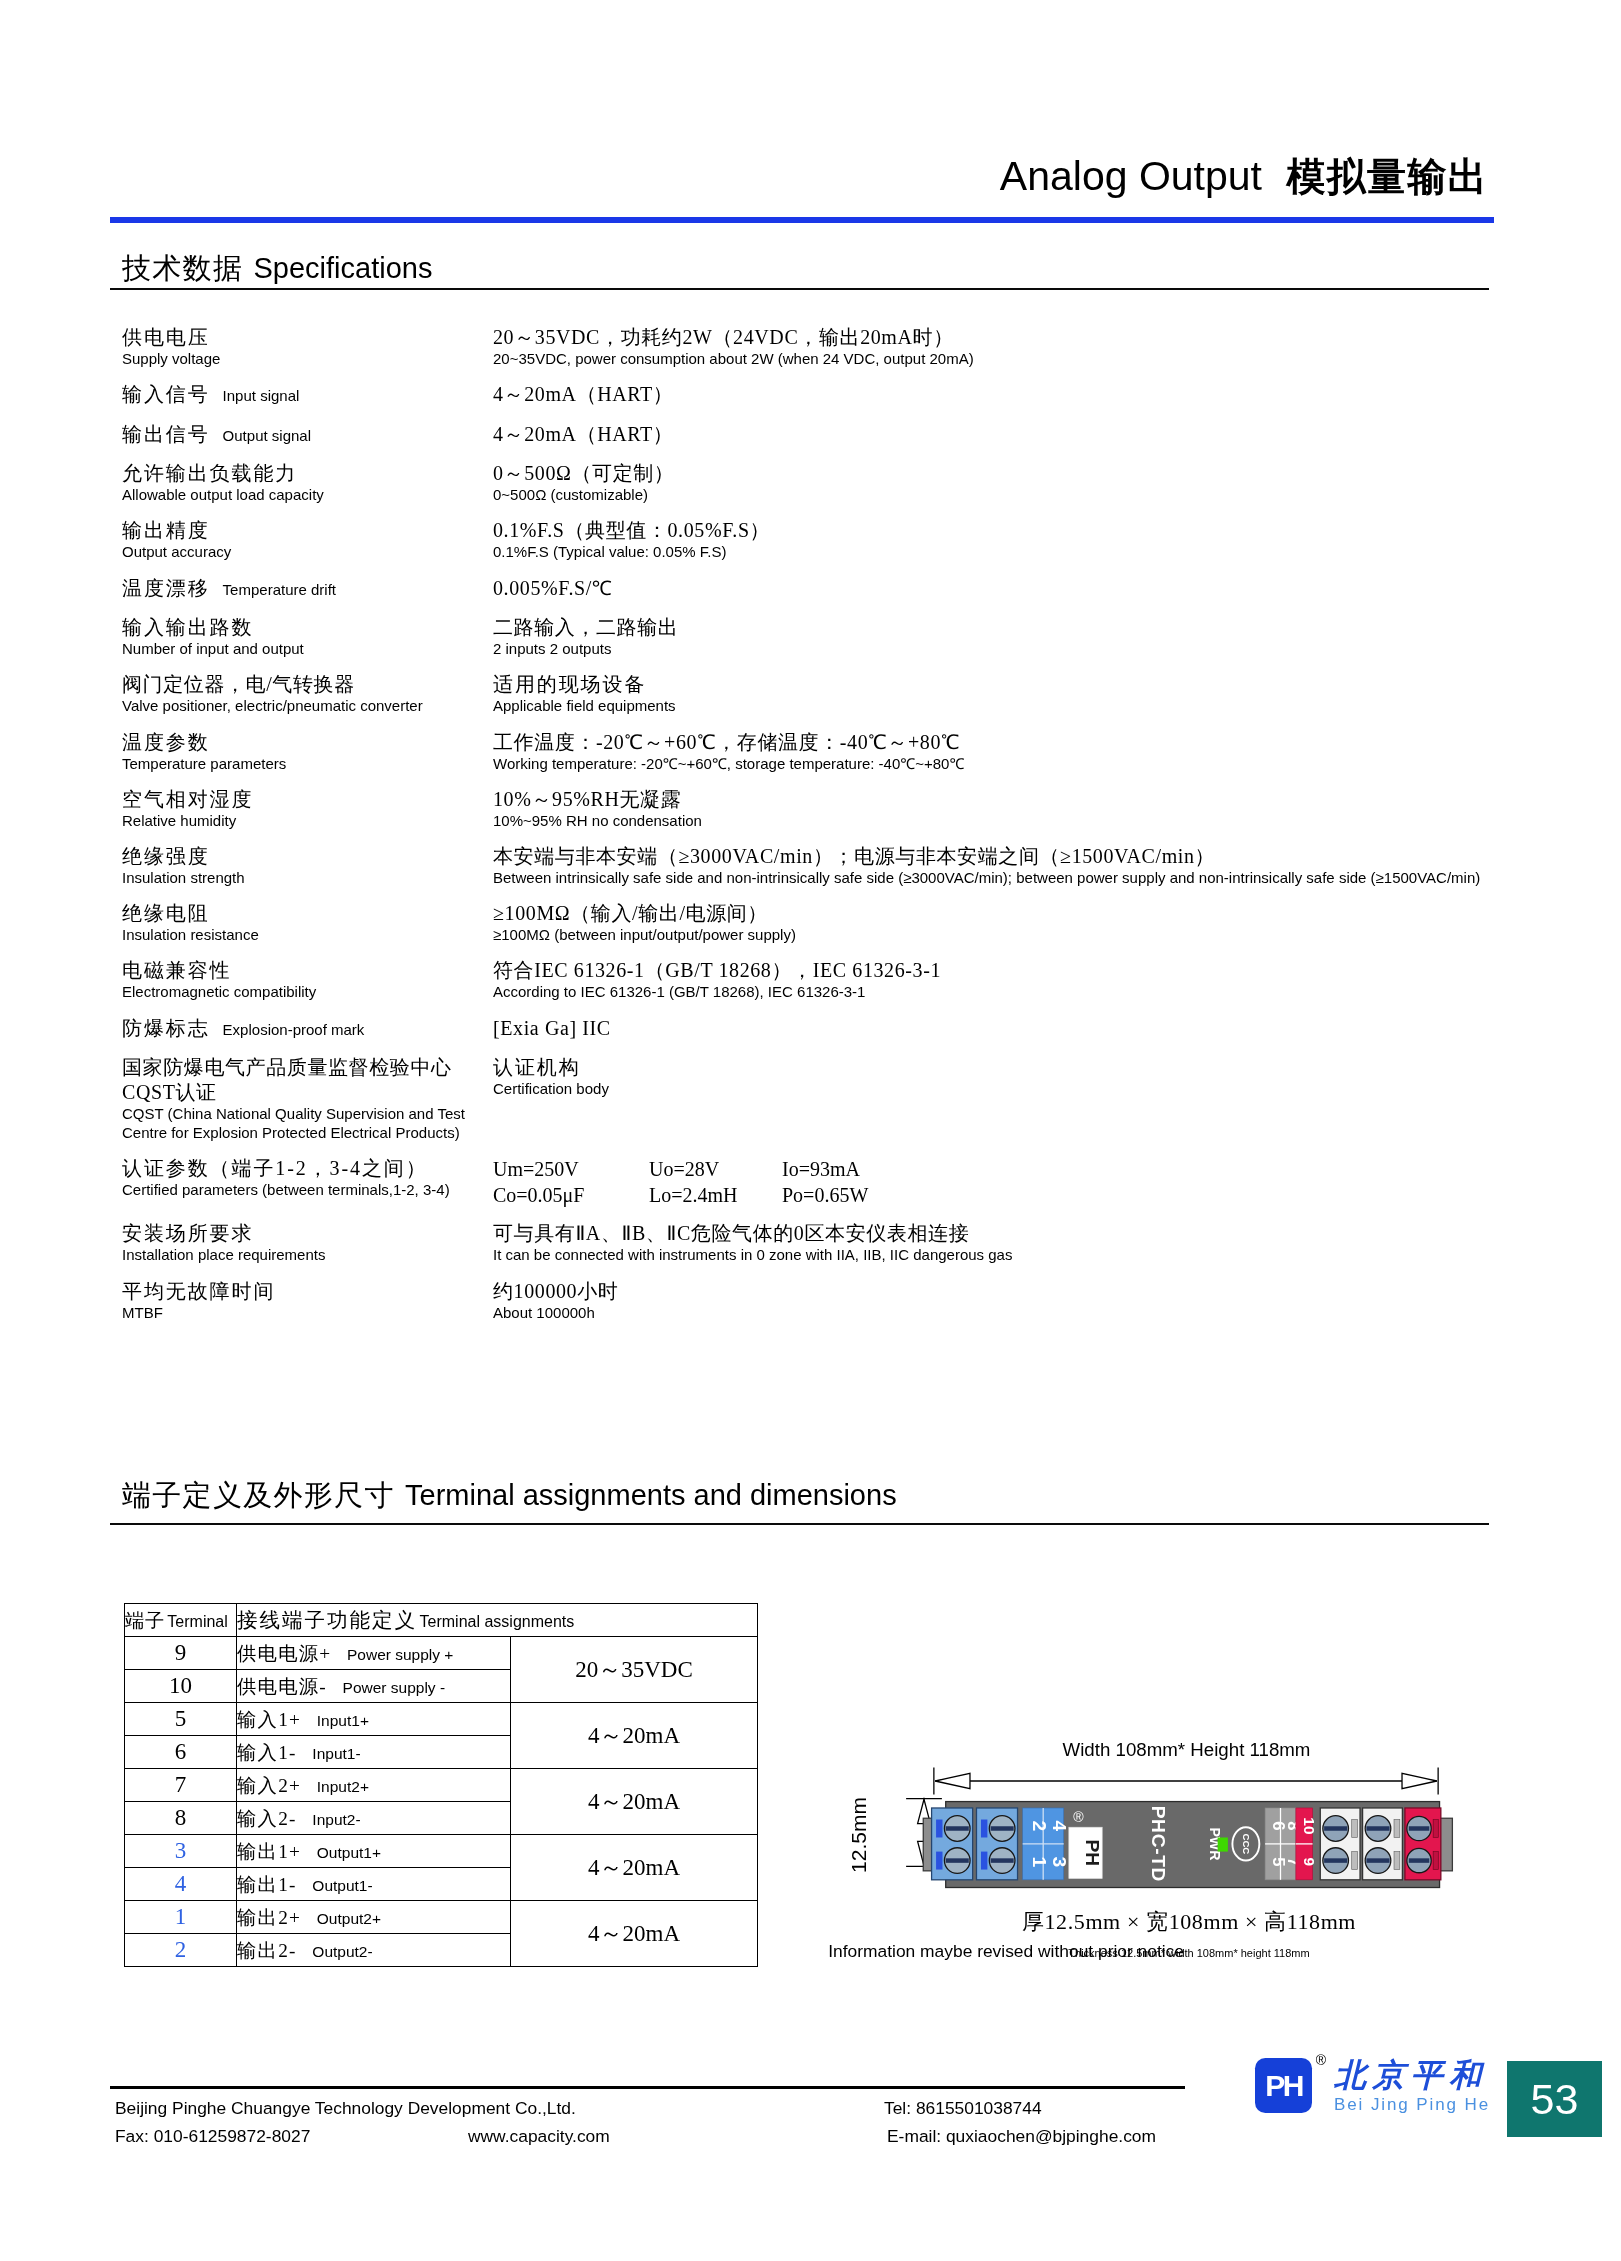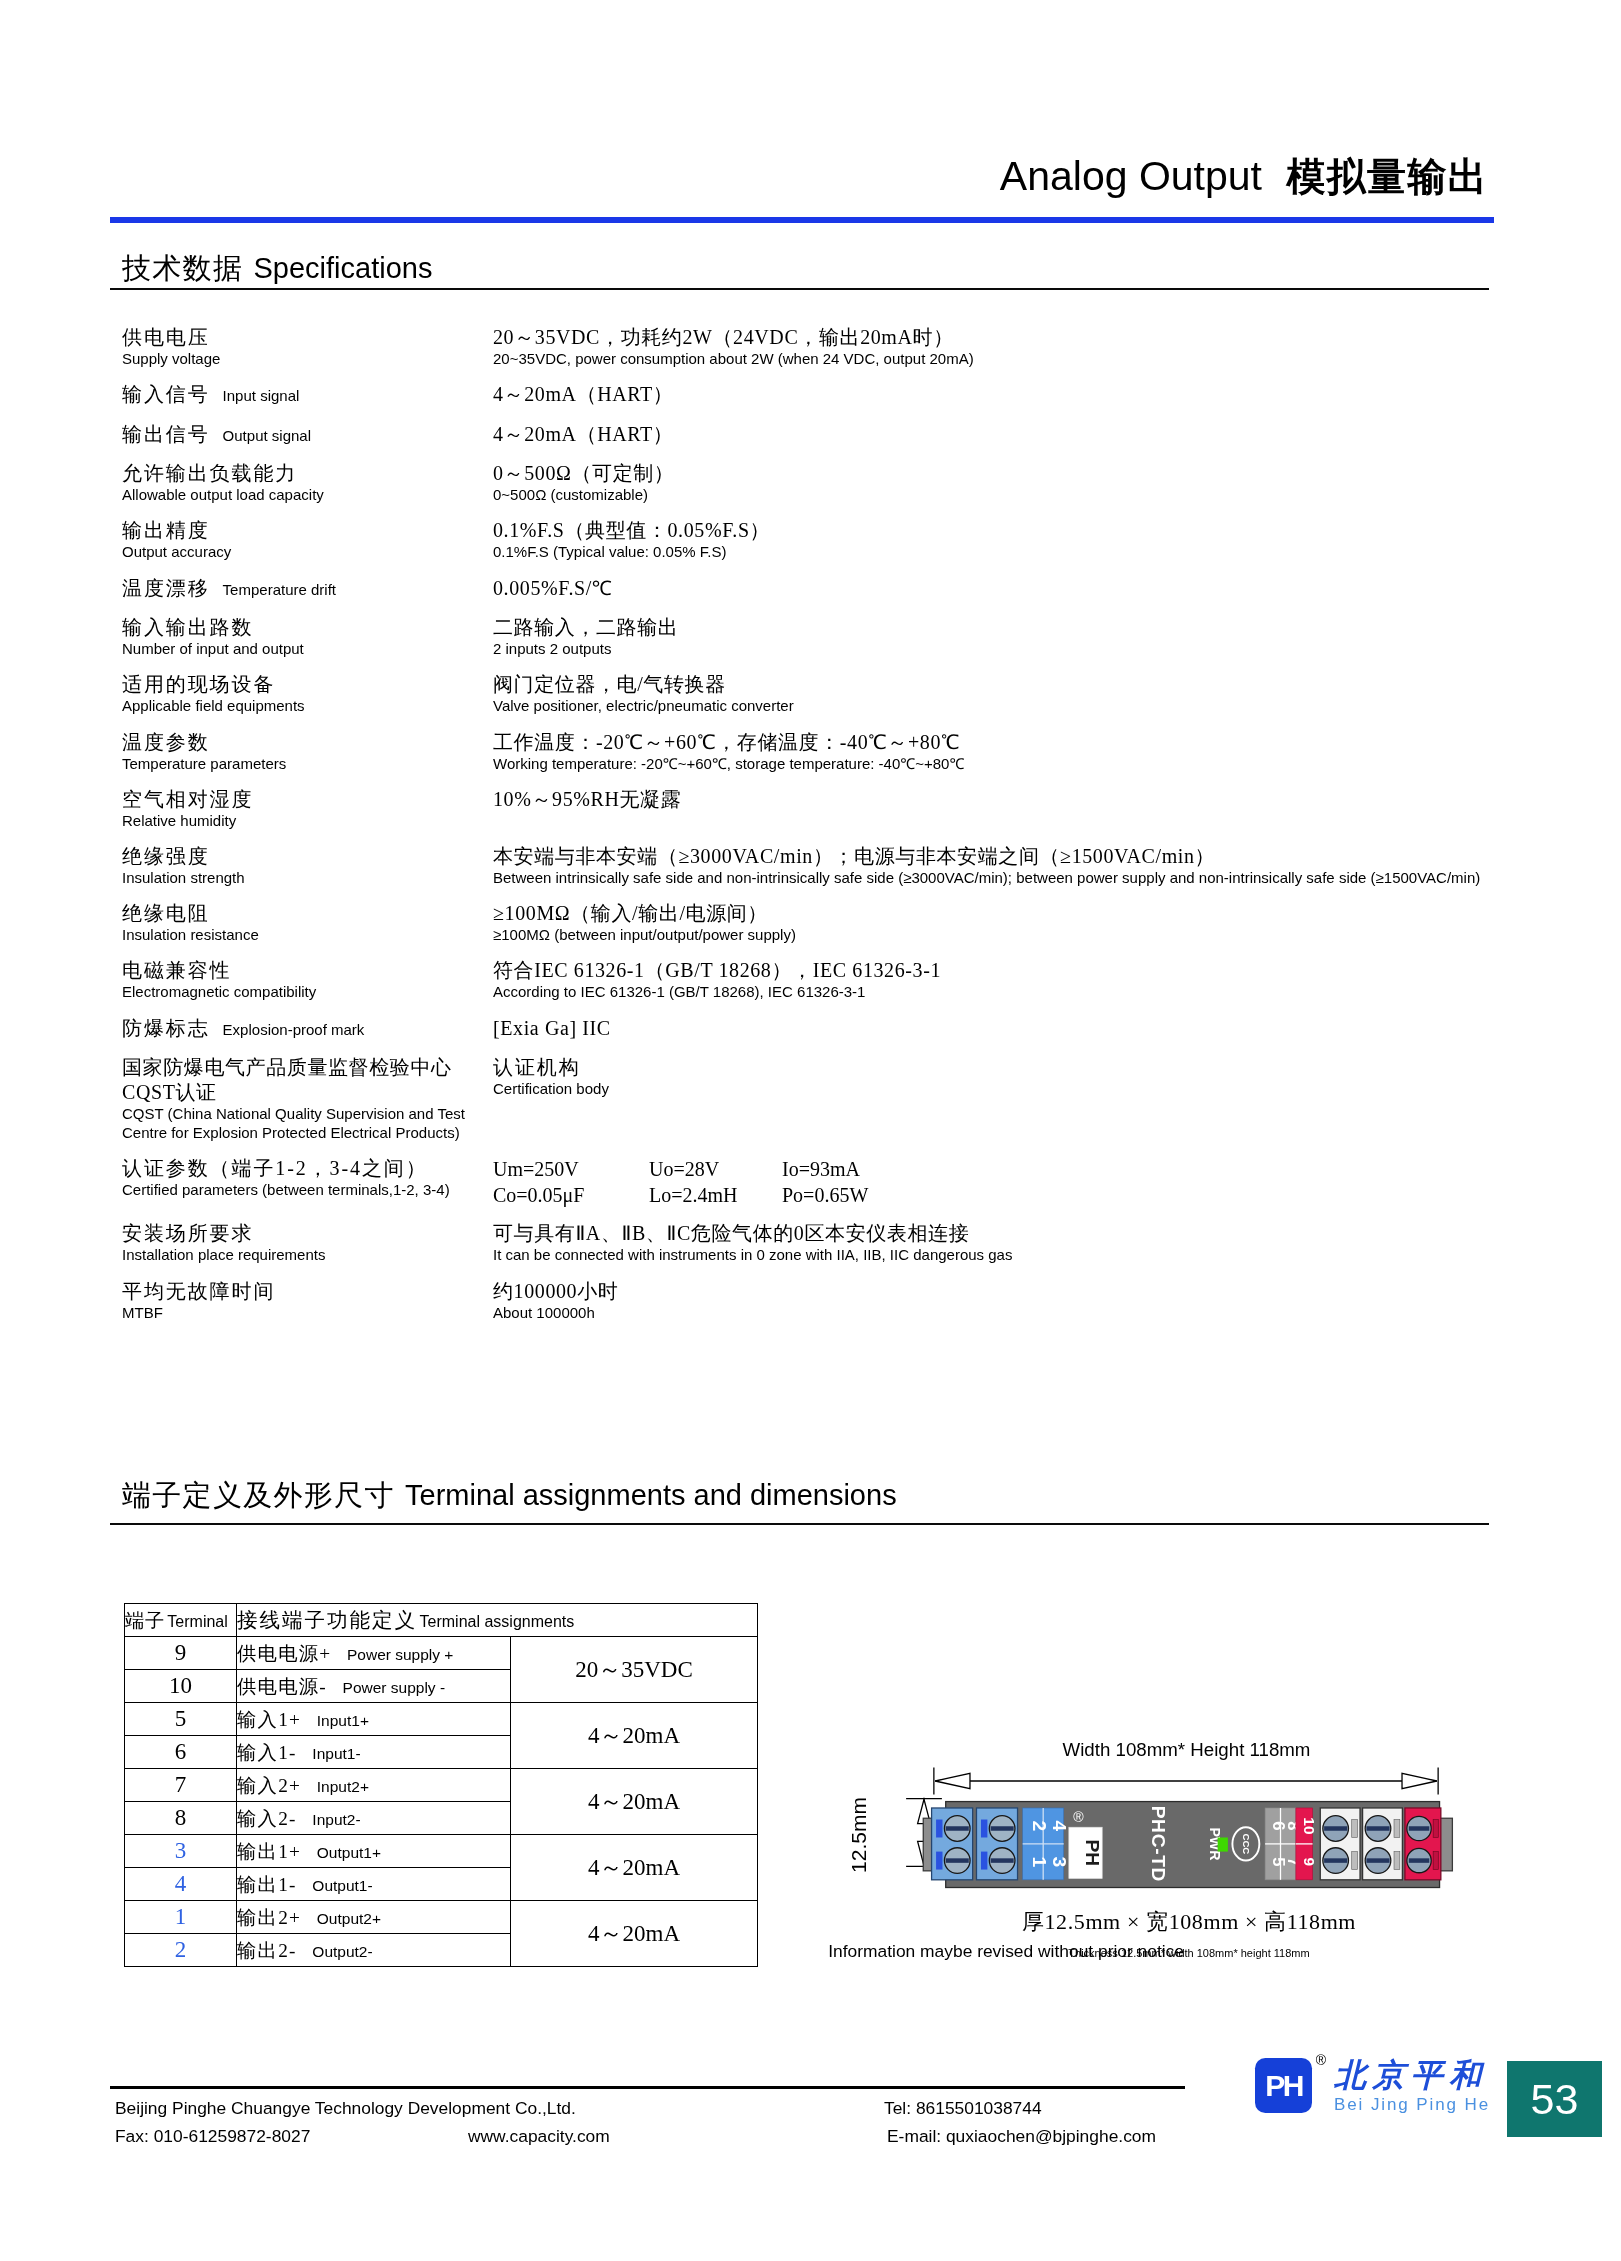--- a/index.html
+++ b/index.html
@@ -161,47 +161,48 @@
            <div class="en">Number of input and output</div>
         </div>
       <div>
           <div class="cnv">二路输入，二路输出</div>
            <div class="en">2 inputs 2 outputs</div>
         </div>
     </div>
 
     <div class="spec-row">
       <div>
+          <div class="cnv">阀门定位器，电/气转换器</div>
+           <div class="en">Valve positioner, electric/pneumatic converter</div>
+        </div>
+      <div>
           <div class="cn">适用的现场设备</div>
            <div class="en">Applicable field equipments</div>
         </div>
-      <div>
-          <div class="cnv">阀门定位器，电/气转换器</div>
-           <div class="en">Valve positioner, electric/pneumatic converter</div>
-        </div>
     </div>
 
     <div class="spec-row">
       <div>
           <div class="cn">温度参数</div>
            <div class="en">Temperature parameters</div>
         </div>
       <div>
           <div class="cnv">工作温度：-20℃～+60℃，存储温度：-40℃～+80℃</div>
            <div class="en">Working temperature: -20℃~+60℃, storage temperature: -40℃~+80℃</div>
         </div>
     </div>
 
     <div class="spec-row">
       <div>
           <div class="cn">空气相对湿度</div>
            <div class="en">Relative humidity</div>
         </div>
       <div>
           <div class="cnv">10%～95%RH无凝露</div>
+           <div class="en">10%~95% RH no condensation</div>
         </div>
     </div>
 
     <div class="spec-row">
       <div>
           <div class="cn">绝缘强度</div>
            <div class="en">Insulation strength</div>
         </div>
       <div>
           <div class="cnv">本安端与非本安端（≥3000VAC/min）；电源与非本安端之间（≥1500VAC/min）</div>

